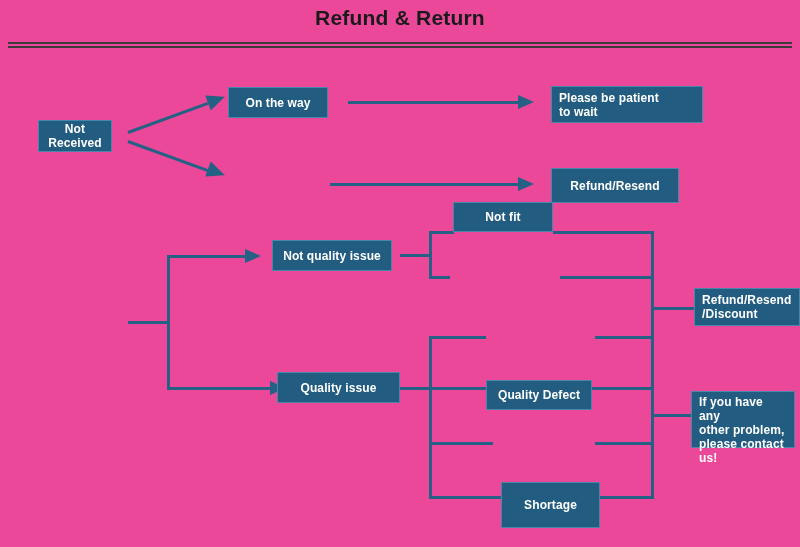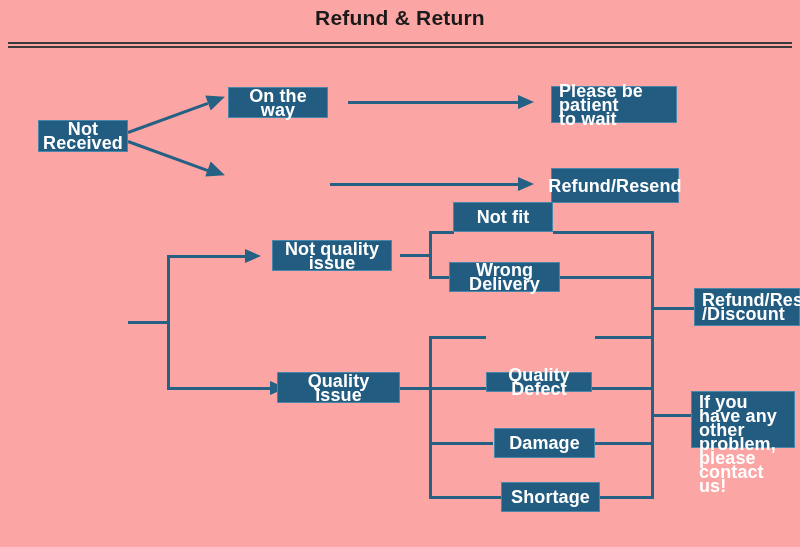--- a/index.html
+++ b/index.html
@@ -7,21 +7,21 @@
     padding: 0;
     background: #ffffff;
   }
   body {
     font-family: "Liberation Sans", sans-serif;
   }
   #canvas {
     position: relative;
     width: 800px;
     height: 547px;
-    background: #fca5a5;
+    background: #ec4899;
     overflow: hidden;
   }
   
   .title {
     position: absolute;
     left: 0;
     top: 6px;
     width: 800px;
     text-align: center;
     font-size: 21px;
@@ -51,21 +51,21 @@
     background: #3b3b3b;
   }
   
   .node {
     position: absolute;
     box-sizing: border-box;
     background: #235C81;
     border: 1px solid #4a85aa;
     color: #ffffff;
     font-weight: bold;
-    font-size: 18px;
+    font-size: 12px;
     line-height: 14px;
     display: flex;
     align-items: center;
     padding: 3px 7px;
     white-space: pre-line;
     letter-spacing: 0.1px;
   }
   .node.center { justify-content: center; text-align: center; }
   .node.left   { justify-content: flex-start; text-align: left; }
   
@@ -101,38 +101,38 @@
 <body>
 
 <div id="canvas">
 
   <div class="title">Refund &amp; Return</div>
   <div class="rule-wrap">
     <div class="r1"></div>
     <div class="r2"></div>
   </div>
 
-  <div class="node center" style="left:38px; top:120px; width:90px; height:32px;">Not Received</div>
+  <div class="node center" style="left:38px; top:120px; width:74px; height:32px;">Not Received</div>
 
   <div class="diag" style="left:128px; top:131px; width:85px; transform:rotate(-20deg);"></div>
   <div class="diag-head" style="left:208px; top:95px; transform:rotate(-20deg);"></div>
 
   <div class="diag" style="left:128px; top:140px; width:85px; transform:rotate(20deg);"></div>
   <div class="diag-head" style="left:208px; top:161px; transform:rotate(20deg);"></div>
 
   <div class="node center" style="left:228px; top:87px; width:100px; height:31px;">On the way</div>
 
 
   <div class="hline" style="left:348px; top:101px; width:172px;"></div>
   <div class="arrow-h" style="left:518px; top:95px;"></div>
 
   <div class="hline" style="left:330px; top:183px; width:190px;"></div>
   <div class="arrow-h" style="left:518px; top:177px;"></div>
 
-  <div class="node left" style="left:551px; top:86px; width:126px; height:37px;">Please be patient
+  <div class="node left" style="left:551px; top:86px; width:152px; height:37px;">Please be patient
 to wait</div>
 
   <div class="node center" style="left:551px; top:168px; width:128px; height:35px;">Refund/Resend</div>
 
 
   <div class="hline" style="left:128px; top:321px; width:42px;"></div>
   <div class="vline" style="left:167px; top:255px; height:135px;"></div>
 
   <div class="hline" style="left:167px; top:255px; width:80px;"></div>
   <div class="arrow-h" style="left:245px; top:249px;"></div>
@@ -144,35 +144,33 @@
 
   <div class="node center" style="left:277px; top:372px; width:123px; height:31px;">Quality issue</div>
 
   <div class="hline" style="left:400px; top:254px; width:32px;"></div>
   <div class="vline" style="left:429px; top:231px; height:48px;"></div>
   <div class="hline" style="left:429px; top:231px; width:25px;"></div>
   <div class="hline" style="left:429px; top:276px; width:21px;"></div>
 
   <div class="node center" style="left:453px; top:202px; width:100px; height:30px;">Not fit</div>
 
-  <div class="node center" style="left:449px; top:262px; width:111px; height:30px;">Wrong Delivery</div>
 
   <div class="hline" style="left:400px; top:387px; width:32px;"></div>
   <div class="vline" style="left:429px; top:336px; height:162px;"></div>
   <div class="hline" style="left:429px; top:336px; width:57px;"></div>
   <div class="hline" style="left:429px; top:387px; width:57px;"></div>
   <div class="hline" style="left:429px; top:442px; width:64px;"></div>
   <div class="hline" style="left:429px; top:496px; width:72px;"></div>
 
 
-  <div class="node center" style="left:486px; top:372px; width:106px; height:20px;">Quality Defect</div>
+  <div class="node center" style="left:486px; top:380px; width:106px; height:30px;">Quality Defect</div>
 
-  <div class="node center" style="left:494px; top:428px; width:101px; height:30px;">Damage</div>
 
-  <div class="node center" style="left:501px; top:482px; width:99px; height:30px;text-align:right;">Shortage</div>
+  <div class="node center" style="left:501px; top:482px; width:99px; height:46px;text-align:right;">Shortage</div>
 
   <div class="hline" style="left:553px; top:231px; width:101px;"></div>
   <div class="hline" style="left:560px; top:276px; width:94px;"></div>
   <div class="hline" style="left:595px; top:336px; width:59px;"></div>
   <div class="vline" style="left:651px; top:231px; height:107px;"></div>
   <div class="hline" style="left:651px; top:307px; width:45px;"></div>
 
   <div class="node left" style="left:694px; top:288px; width:106px; height:38px;">Refund/Resend
 /Discount</div>
 

